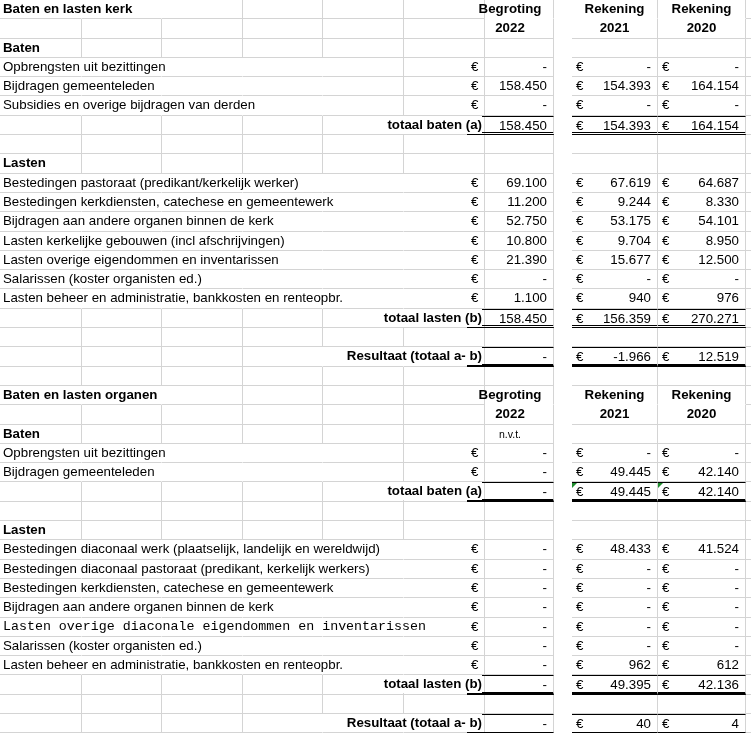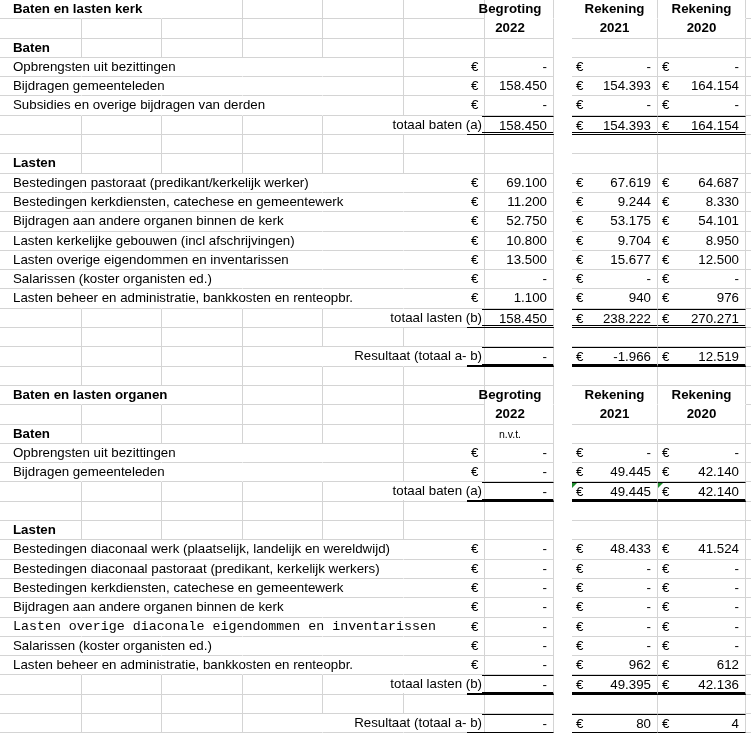--- a/index.html
+++ b/index.html
@@ -14,23 +14,23 @@
   .cA { left: 0; width: 82px; }
   .cB { left: 82px; width: 80px; }
   .cC { left: 162px; width: 81px; }
   .cD { left: 243px; width: 80px; }
   .cE { left: 323px; width: 81px; }
   .cF { left: 404px; width: 81px; }
   .cG { left: 467px; width: 87px; }
   .cH { left: 572px; width: 86px; }
   .cI { left: 658px; width: 88px; }
   .cJ { left: 746px; width: 5px; border-right: none; }
-  .lbl { position: absolute; left: 13px; top: 0; z-index: 2; background: #fff; padding-right: 2px; line-height: 18px; }
+  .lbl { position: absolute; left: 3px; top: 0; z-index: 2; background: #fff; padding-right: 2px; line-height: 18px; }
   .lbl.bold { font-weight: bold; }
-  .rlbl { position: absolute; right: 2px; top: 0; font-weight: normal; z-index: 2; background: #fff; padding-left: 3px; line-height: 18px; }
+  .rlbl { position: absolute; right: 2px; top: 0; font-weight: bold; z-index: 2; background: #fff; padding-left: 3px; line-height: 18px; }
   .cur { position: absolute; left: 4px; top: 0; }
   .amt { position: absolute; right: 6px; top: 0; }
   .hdr { text-align: center; font-weight: bold; width: 100%; display: block; }
   .small { text-align: center; font-size: 10.5px; width: 100%; display: block; }
   .nob { border-bottom-color: transparent; }
   .bt-thin { border-top: 1px solid #000; }
   .bb-double { border-bottom: 3px double #000; }
   .bb-thick { border-bottom: 3px solid #000; }
   .bb-thin { border-bottom: 1px solid #000; }
   .tri { position: absolute; left: 0; top: 0; width: 0; height: 0;
@@ -306,21 +306,21 @@
       <div class="cell cA" style="border-right-color: transparent;">
         <span class="lbl">Lasten overige eigendommen en inventarissen</span>
       </div>
       <div class="cell cB" style="border-right-color: transparent;"></div>
       <div class="cell cC" style="border-right-color: transparent;"></div>
       <div class="cell cD" style="border-right-color: transparent;"></div>
       <div class="cell cE" style="border-right-color: transparent;"></div>
       <div class="cell cF"></div>
       <div class="cell cG">
         <span class="cur">€</span>
-        <span class="amt">13.500</span>
+        <span class="amt">21.390</span>
       </div>
       <div class="cell cH">
         <span class="cur">€</span>
         <span class="amt">15.677</span>
       </div>
       <div class="cell cI">
         <span class="cur">€</span>
         <span class="amt">12.500</span>
       </div>
       <div class="cell cJ"></div>
@@ -379,21 +379,21 @@
       <div class="cell cE"></div>
       <div class="cell cF">
         <span class="rlbl">totaal lasten (b)</span>
       </div>
       <div class="cell cG bt-thin bb-double">
         <span class="cur">€</span>
         <span class="amt">158.450</span>
       </div>
       <div class="cell cH bt-thin bb-double">
         <span class="cur">€</span>
-        <span class="amt">238.222</span>
+        <span class="amt">156.359</span>
       </div>
       <div class="cell cI bt-thin bb-double">
         <span class="cur">€</span>
         <span class="amt">270.271</span>
       </div>
       <div class="cell cJ"></div>
     </div>
     <div class="row">
       <div class="cell cA"></div>
       <div class="cell cB"></div>
@@ -796,21 +796,21 @@
       <div class="cell cE" style="border-right-color: transparent;"></div>
       <div class="cell cF">
         <span class="rlbl">Resultaat (totaal a- b)</span>
       </div>
       <div class="cell cG bt-thin bb-thin">
         <span class="cur">€</span>
         <span class="amt">-</span>
       </div>
       <div class="cell cH bt-thin bb-thin">
         <span class="cur">€</span>
-        <span class="amt">80</span>
+        <span class="amt">40</span>
       </div>
       <div class="cell cI bt-thin bb-thin">
         <span class="cur">€</span>
         <span class="amt">4</span>
       </div>
       <div class="cell cJ"></div>
     </div>
   </div>
 
 </body></html>

